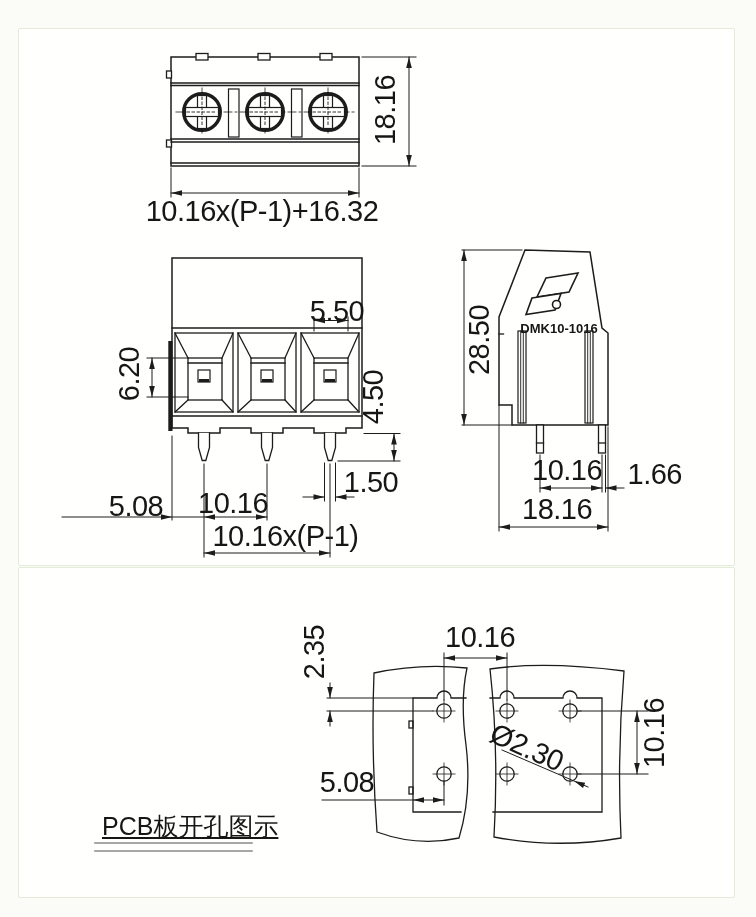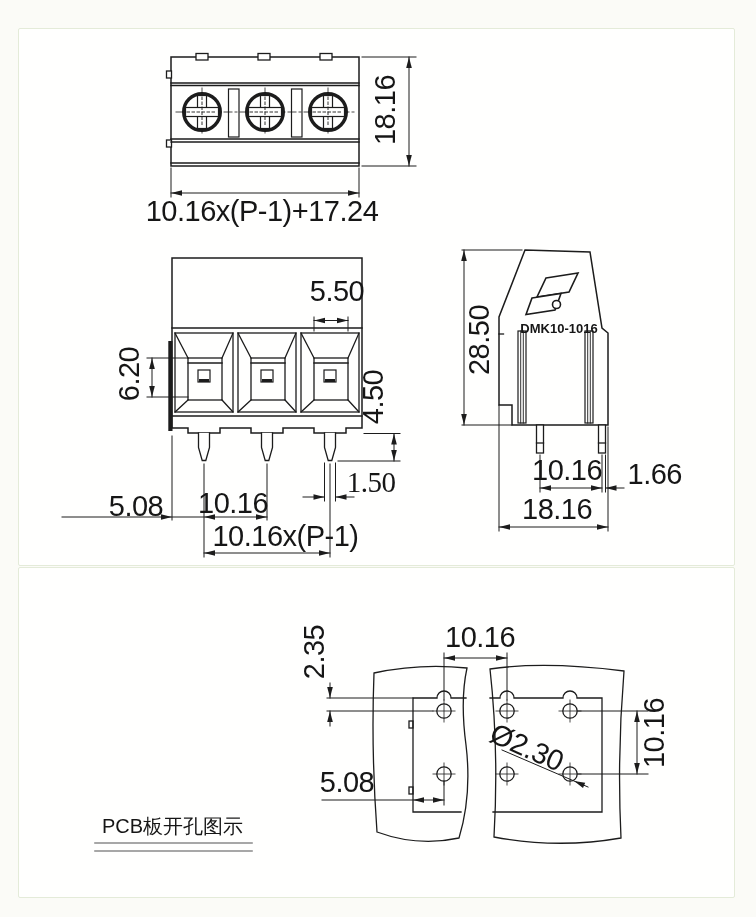--- a/index.html
+++ b/index.html
@@ -17,21 +17,21 @@
   #panel-top{top:28px;height:538px;}
   #panel-bottom{top:567px;height:331px;}
   svg.art{position:absolute;left:0;top:0;}
   .dimlabel{
     position:absolute;
     font-size:29px;color:#161616;letter-spacing:-0.5px;
     white-space:nowrap;text-align:center;line-height:30px;height:30px;
   }
   .rot{transform:rotate(-90deg);transform-origin:center center;width:120px;}
   .model{font-size:13px;font-weight:bold;letter-spacing:0;width:92px;}
-  .caption{font-size:20px;letter-spacing:0;}
+  .caption{font-size:25px;letter-spacing:0;text-decoration:underline;}
   .diag{transform:rotate(24deg);transform-origin:left top;width:110px;text-align:left;}
 </style>
 </head>
 <body>
 
 <div class="panel" id="panel-top"></div>
 <div class="panel" id="panel-bottom"></div>
 
 <svg class="art" width="756" height="917" viewBox="0 0 756 917" fill="none" stroke="#1c1c1c" stroke-width="1.3" stroke-linecap="square">
 
@@ -226,26 +226,26 @@
         <path d="M637,774 l-2.8,-11 h5.6 z"></path>
       <path d="M413,800 l11,-2.8 v5.6 z"></path>
         <path d="M444,800 l-11,-2.8 v5.6 z"></path>
     </g>
 
     <path d="M95,843 H252 M95,851 H252" stroke="#8a8a8a" stroke-width="1.6"></path>
   </g>
 </svg>
 
 <div class="dimlabel rot" style="left:325px;top:95px;">18.16</div>
-<div class="dimlabel" style="left:132px;top:196px;width:260px;">10.16x(P-1)+17.24</div>
-
-<div class="dimlabel" style="left:302px;top:276px;width:70px;">5.50</div>
+<div class="dimlabel" style="left:132px;top:196px;width:260px;">10.16x(P-1)+16.32</div>
+
+<div class="dimlabel" style="left:302px;top:296px;width:70px;">5.50</div>
 <div class="dimlabel rot" style="left:69px;top:359px;">6.20</div>
 <div class="dimlabel rot" style="left:313px;top:382px;">4.50</div>
-<div class="dimlabel" style="left:336px;top:467px;width:70px;font-family:Liberation Serif, serif;">1.50</div>
+<div class="dimlabel" style="left:336px;top:467px;width:70px;">1.50</div>
 <div class="dimlabel" style="left:101px;top:491px;width:70px;">5.08</div>
 <div class="dimlabel" style="left:198px;top:488px;width:70px;">10.16</div>
 <div class="dimlabel" style="left:208px;top:521px;width:155px;">10.16x(P-1)</div>
 
 <div class="dimlabel rot" style="left:419px;top:325px;">28.50</div>
 <div class="dimlabel model" style="left:513px;top:314px;">DMK10-1016</div>
 <div class="dimlabel" style="left:532px;top:455px;width:70px;">10.16</div>
 <div class="dimlabel" style="left:612px;top:459px;width:70px;text-align:right;">1.66</div>
 <div class="dimlabel" style="left:522px;top:494px;width:70px;">18.16</div>
 

